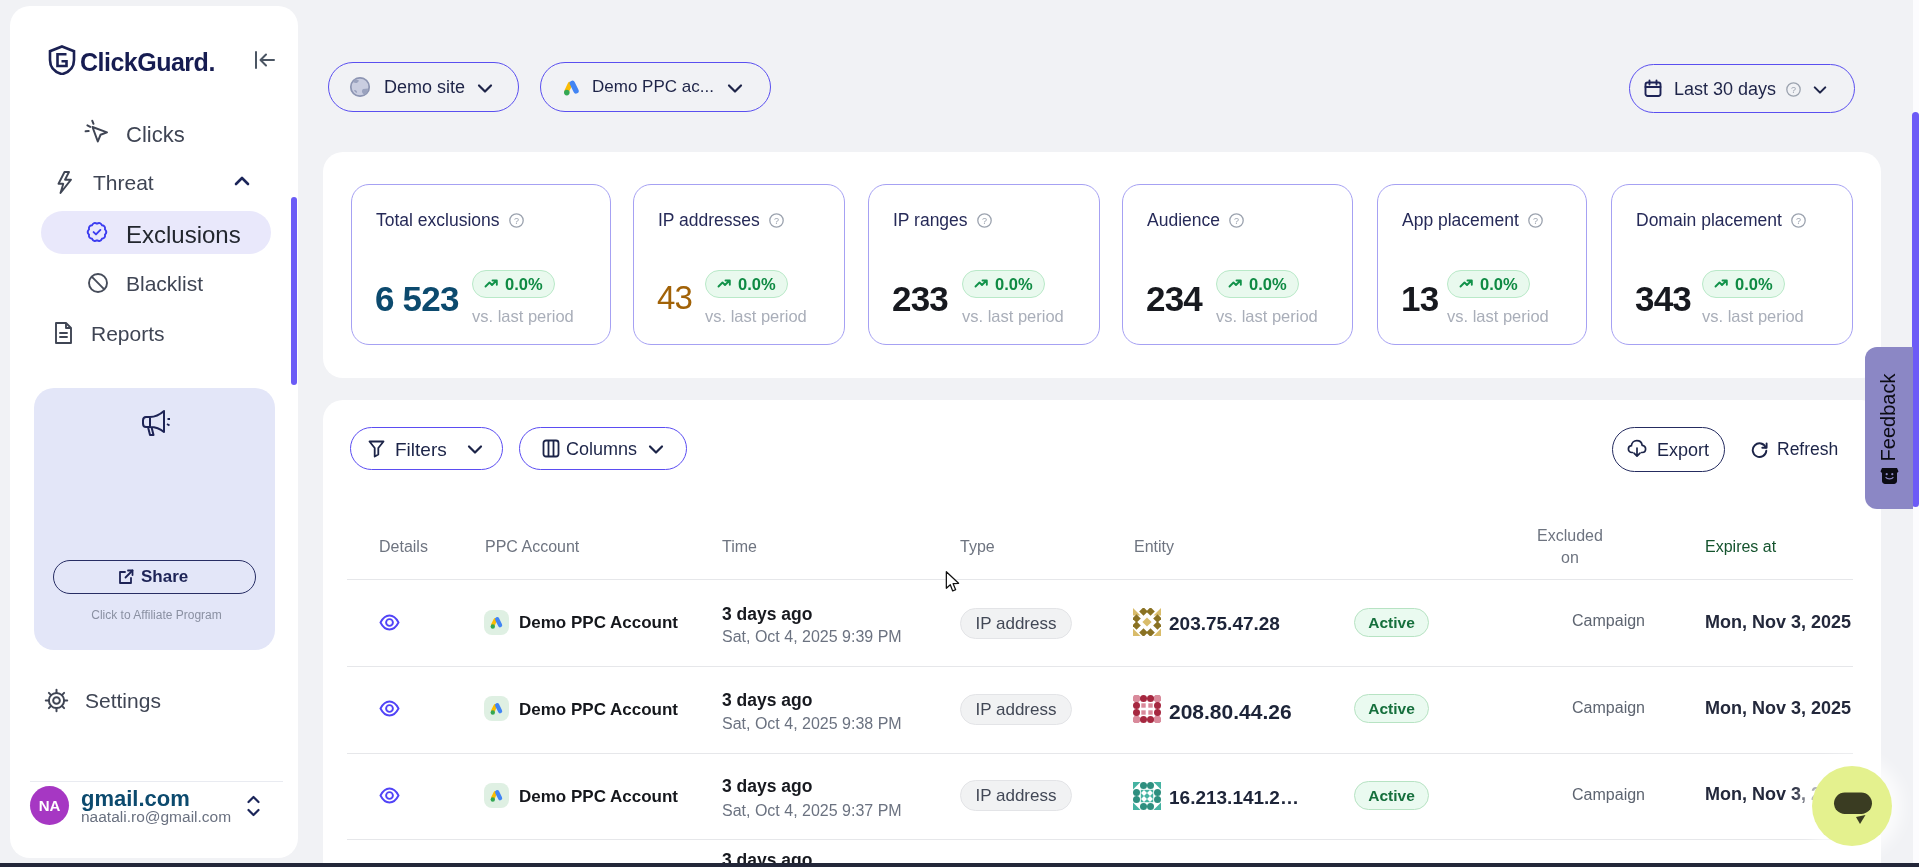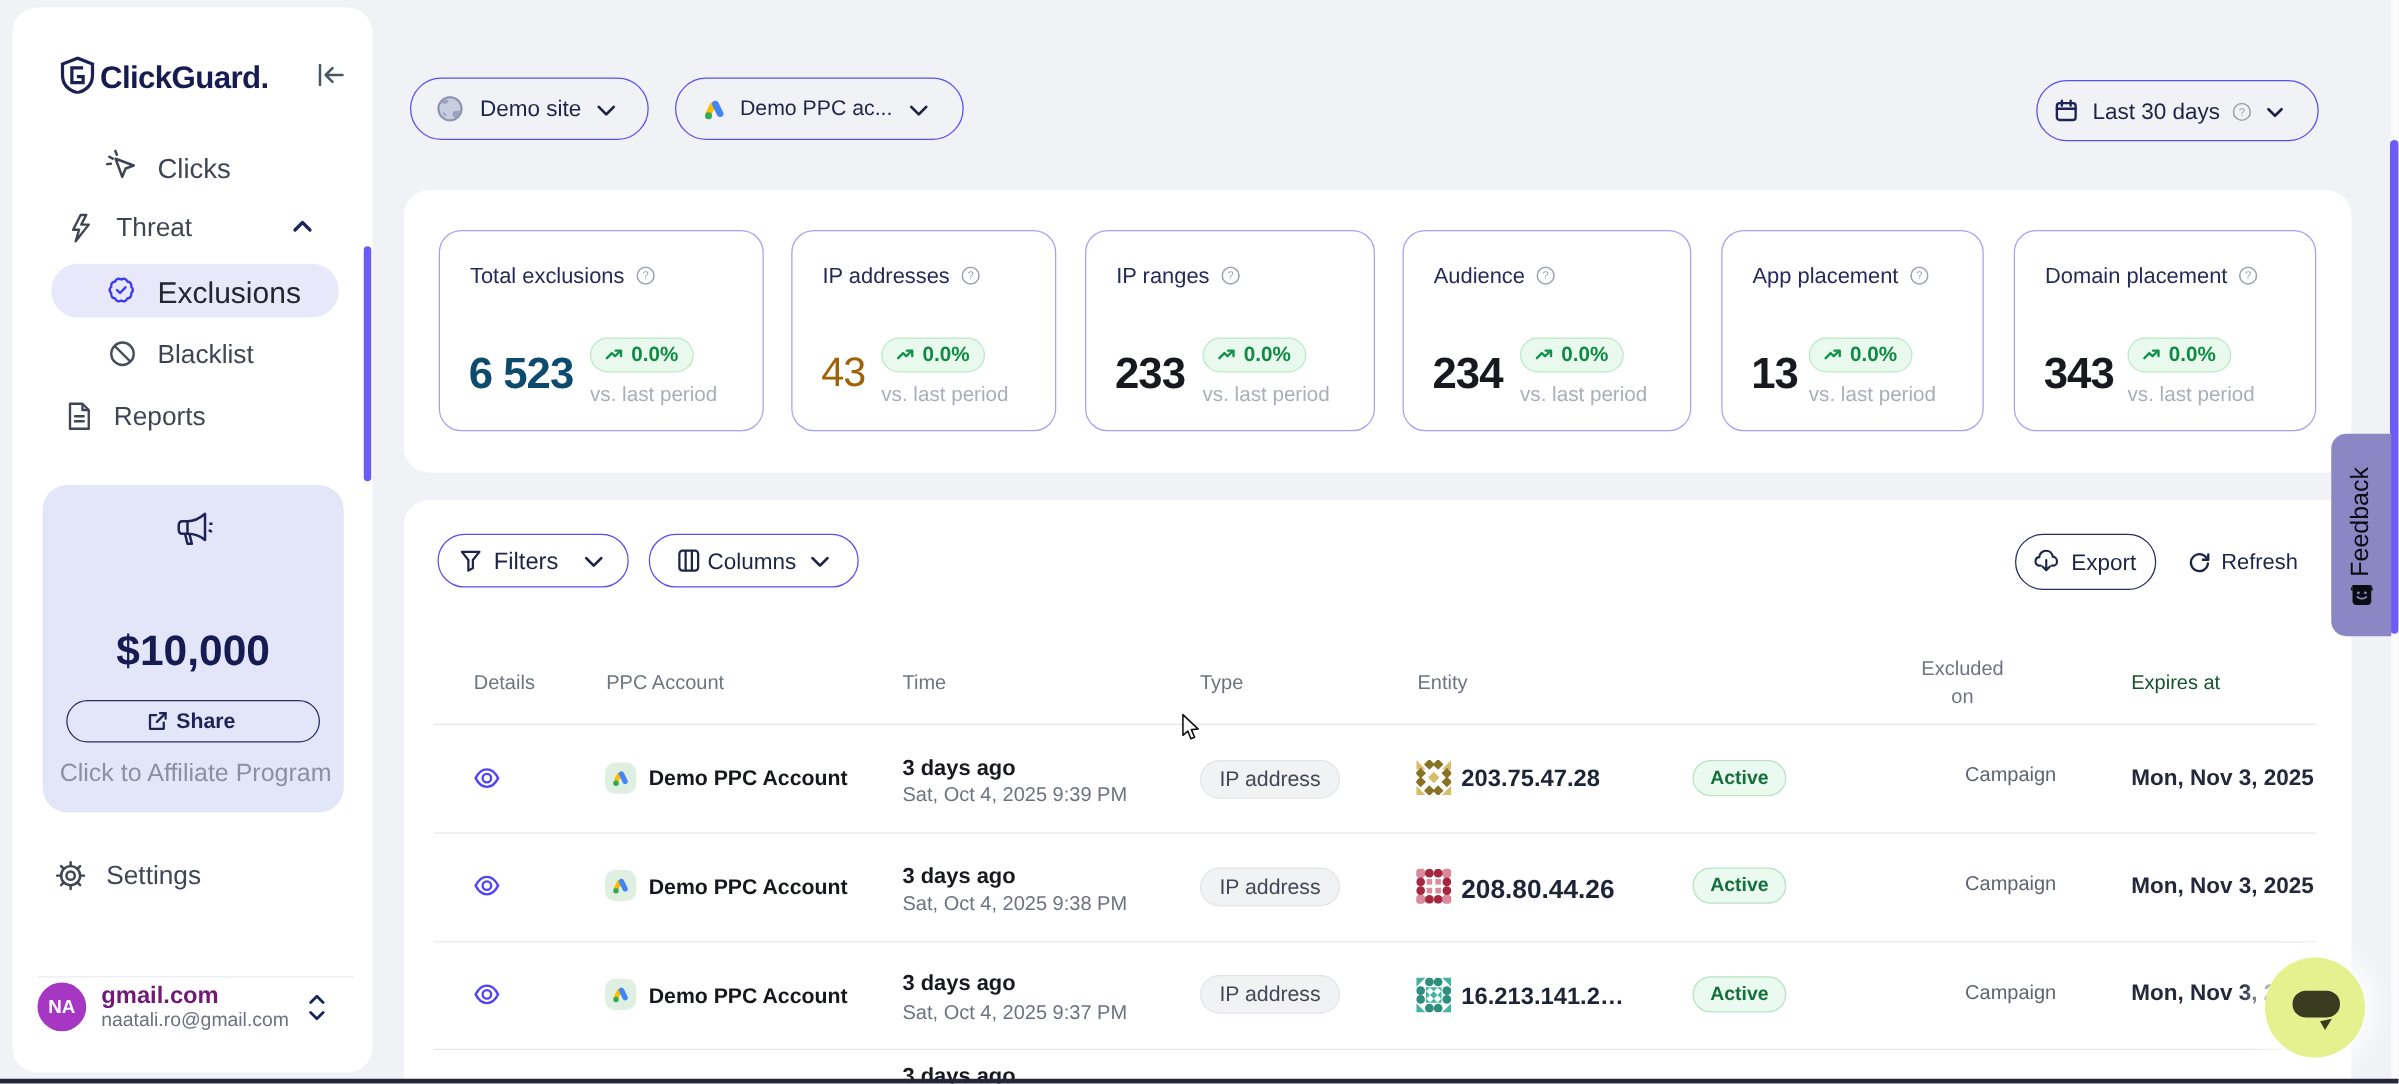--- a/index.html
+++ b/index.html
@@ -64,42 +64,41 @@
 
 <div class="abs" style="left:34px;top:388px;width:241px;height:262px;background:#e3e6f8;border-radius:20px"></div>
 <svg class="abs" style="left:139px;top:408px" width="32" height="30" viewBox="0 0 32 30">
   <g fill="none" stroke="#1d2356" stroke-width="2" stroke-linejoin="round">
     <path d="M25 3 V24 C21 20.5 16.5 19 11 19 V9 C16.5 9 21 6.5 25 3 Z"></path>
     <path d="M11 9 H7 C5 9 4 10.5 4 12.5 V15.5 C4 17.5 5 19 7 19 H11"></path>
     <path d="M9 19 L11 27 H14.5 L12.5 19"></path>
     <path d="M28.5 11 H31 M28 16 L30.5 17.5"></path>
   </g>
 </svg>
-<div class="abs" style="left:34px;top:502px;width:241px;text-align:center;font-size:34px;font-weight:700;color:#161c51">$10,000</div>
 <div class="abs" style="left:53px;top:560px;width:203px;height:34px;border:1.5px solid #272d64;border-radius:17px"></div>
 <svg class="abs" style="left:117px;top:568px" width="18" height="18" viewBox="0 0 18 18">
   <g fill="none" stroke="#1d2356" stroke-width="1.8" stroke-linecap="round" stroke-linejoin="round">
     <path d="M8 4 H3 V15 H14 V10"></path>
         <path d="M11 2.5 H15.5 V7"></path>
         <path d="M15.5 2.5 L8.5 9.5"></path>
   </g>
 </svg>
 <div class="abs" style="left:141px;top:567px;font-size:17px;font-weight:700;color:#1d2356">Share</div>
-<div class="abs" style="left:34px;top:608px;width:245px;text-align:center;font-size:20px;color:#8a90a2">Click to Affiliate Program</div>
+<div class="abs" style="left:34px;top:608px;width:245px;text-align:center;font-size:12px;color:#8a90a2">Click to Affiliate Program</div>
 
 <svg class="abs" style="left:44px;top:688px" width="25" height="25" viewBox="0 0 24 24">
   <circle cx="12" cy="12" r="3.2" fill="none" stroke="#3f4554" stroke-width="1.9"></circle>
   <circle cx="12" cy="12" r="7.3" fill="none" stroke="#3f4554" stroke-width="1.9"></circle>
   <path d="M19.3 12.0 L22.3 12.0 M17.2 17.2 L19.3 19.3 M12.0 19.3 L12.0 22.3 M6.8 17.2 L4.7 19.3 M4.7 12.0 L1.7 12.0 M6.8 6.8 L4.7 4.7 M12.0 4.7 L12.0 1.7 M17.2 6.8 L19.3 4.7" stroke="#3f4554" stroke-width="1.9" stroke-linecap="round"></path>
 </svg>
 <div class="abs" style="left:85px;top:689px;font-size:21px;color:#3f4554">Settings</div>
 
 <div class="abs" style="left:30px;top:781px;width:253px;height:1px;background:#e9ebf1"></div>
 <div class="abs" style="left:30px;top:786px;width:39px;height:39px;border-radius:50%;background:#a637c3;color:#fff;font-size:15px;font-weight:600;text-align:center;line-height:39px">NA</div>
-<div class="abs" style="left:81px;top:786px;font-size:19px;font-weight:700;color:#701a75">gmail.com</div>
+<div class="abs" style="left:81px;top:786px;font-size:22px;font-weight:700;color:#0c4a6e">gmail.com</div>
 <div class="abs" style="left:81px;top:808px;font-size:15.5px;color:#6a7180">naatali.ro@gmail.com</div>
 <svg class="abs" style="left:246px;top:794px" width="15" height="24" viewBox="0 0 15 24">
   <path d="M2.5 8 L7.5 3 L12.5 8" fill="none" stroke="#1b2559" stroke-width="2.2" stroke-linecap="round" stroke-linejoin="round"></path>
   <path d="M2.5 16 L7.5 21 L12.5 16" fill="none" stroke="#1b2559" stroke-width="2.2" stroke-linecap="round" stroke-linejoin="round"></path>
 </svg>
 
 
 <div class="abs" style="left:328px;top:62px;width:191px;height:50px;border:1.5px solid #5a4ff0;border-radius:25px"></div>
 <svg class="abs" style="left:349px;top:76px" width="22" height="22" viewBox="0 0 22 22">
   <circle cx="11" cy="11" r="10" fill="#c9cde0"></circle>

